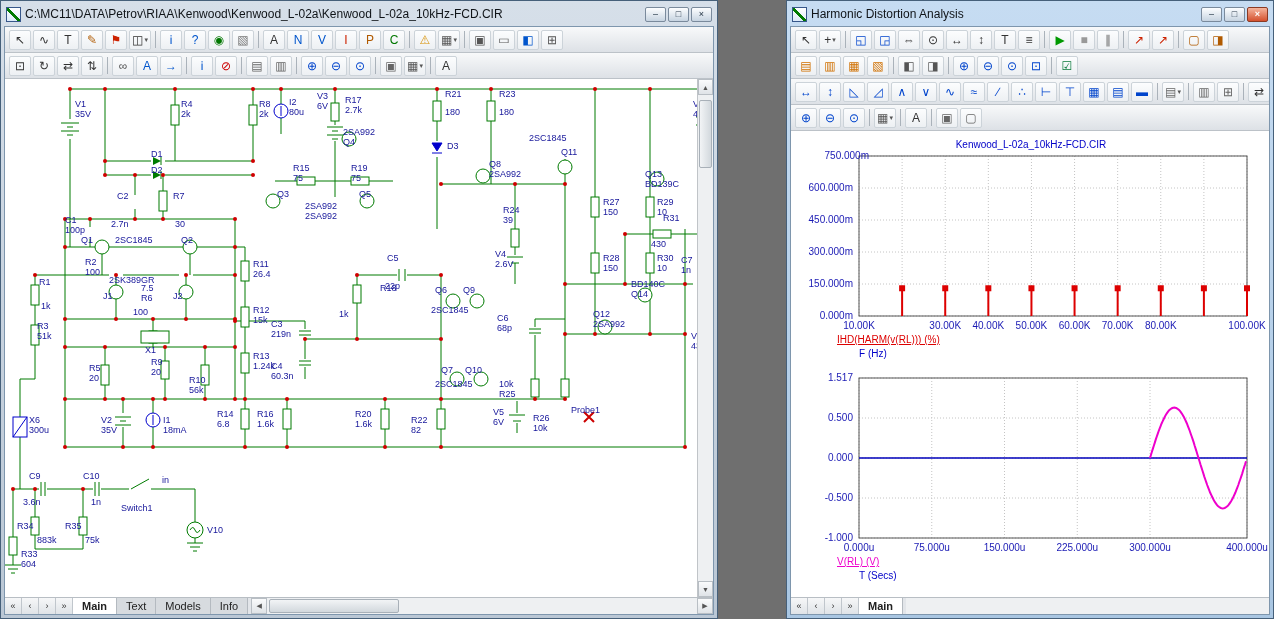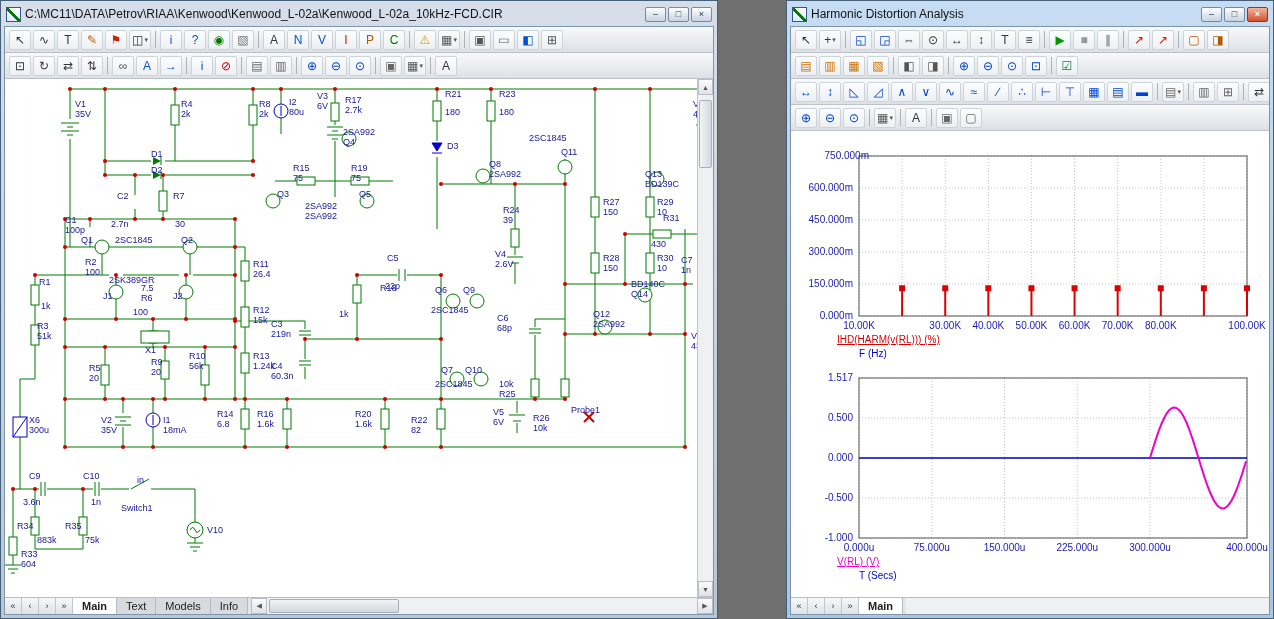--- a/index.html
+++ b/index.html
@@ -507,21 +507,21 @@
               <div>X1</div>
             </div>
             <div class="comp" style="left: 84px; top: 284px;">
               <div>R5</div>
               <div>20</div>
             </div>
             <div class="comp" style="left: 146px; top: 278px;">
               <div>R9</div>
               <div>20</div>
             </div>
-            <div class="comp" style="left: 184px; top: 272px;">
+            <div class="comp" style="left: 184px; top: 296px;">
               <div>R10</div>
               <div>56k</div>
             </div>
             <div class="comp" style="left: 266px; top: 240px;">
               <div>C3</div>
               <div>219n</div>
             </div>
             <div class="comp" style="left: 266px; top: 282px;">
               <div>C4</div>
               <div>60.3n</div>
@@ -698,21 +698,21 @@
             </div>
             <div class="comp" style="left: 18px; top: 418px;">
               <div>3.6n</div>
             </div>
             <div class="comp" style="left: 78px; top: 392px;">
               <div>C10</div>
             </div>
             <div class="comp" style="left: 86px; top: 418px;">
               <div>1n</div>
             </div>
-            <div class="comp" style="left: 88px; top: 396px; padding-left: 44px;">
+            <div class="comp" style="left: 113px; top: 396px; padding-left: 44px;">
               <div>in</div>
             </div>
             <div class="comp" style="left: 116px; top: 424px;">
               <div>Switch1</div>
             </div>
             <div class="comp" style="left: 12px; top: 442px;">
               <div>R34</div>
             </div>
             <div class="comp" style="left: 32px; top: 456px;">
               <div>883k</div>
@@ -1009,20 +1009,21 @@
             <rect x="280.55555555555554" y="149.26666666666665" width="6" height="6" fill="#dd0000"></rect>
             <line x1="326.66666666666663" y1="180" x2="326.66666666666663" y2="152.26666666666665" stroke="#dd0000" stroke-width="2"></line>
             <rect x="323.66666666666663" y="149.26666666666665" width="6" height="6" fill="#dd0000"></rect>
             <line x1="369.77777777777777" y1="180" x2="369.77777777777777" y2="152.26666666666665" stroke="#dd0000" stroke-width="2"></line>
             <rect x="366.77777777777777" y="149.26666666666665" width="6" height="6" fill="#dd0000"></rect>
             <line x1="412.88888888888886" y1="180" x2="412.88888888888886" y2="152.26666666666665" stroke="#dd0000" stroke-width="2"></line>
             <rect x="409.88888888888886" y="149.26666666666665" width="6" height="6" fill="#dd0000"></rect>
             <line x1="456" y1="180" x2="456" y2="152.26666666666665" stroke="#dd0000" stroke-width="2"></line>
             <rect x="453" y="149.26666666666665" width="6" height="6" fill="#dd0000"></rect>
           </svg>
+          <div class="chart-title">Kenwood_L-02a_10kHz-FCD.CIR</div>
           <div class="ytick" style="top: 14px; margin-left: 16px;">750.000m</div>
           <div class="ytick" style="top: 46px;">600.000m</div>
           <div class="ytick" style="top: 78px;">450.000m</div>
           <div class="ytick" style="top: 110px;">300.000m</div>
           <div class="ytick" style="top: 142px;">150.000m</div>
           <div class="ytick" style="top: 174px;">0.000m</div>
           <div class="xtick" style="left: 36px; top: 184px;">10.00K</div>
           <div class="xtick" style="left: 122.222px; top: 184px;">30.00K</div>
           <div class="xtick" style="left: 165.333px; top: 184px;">40.00K</div>
           <div class="xtick" style="left: 208.444px; top: 184px;">50.00K</div>

